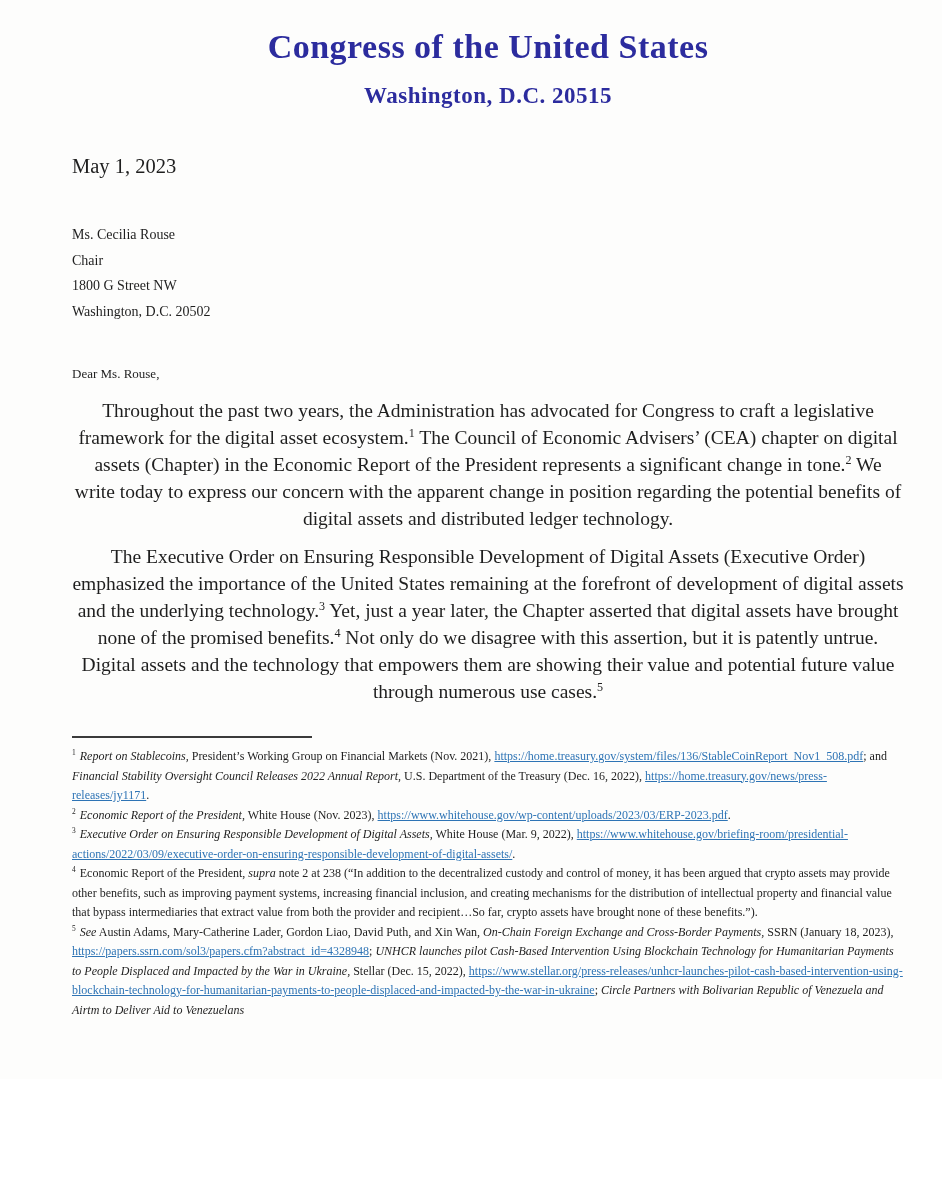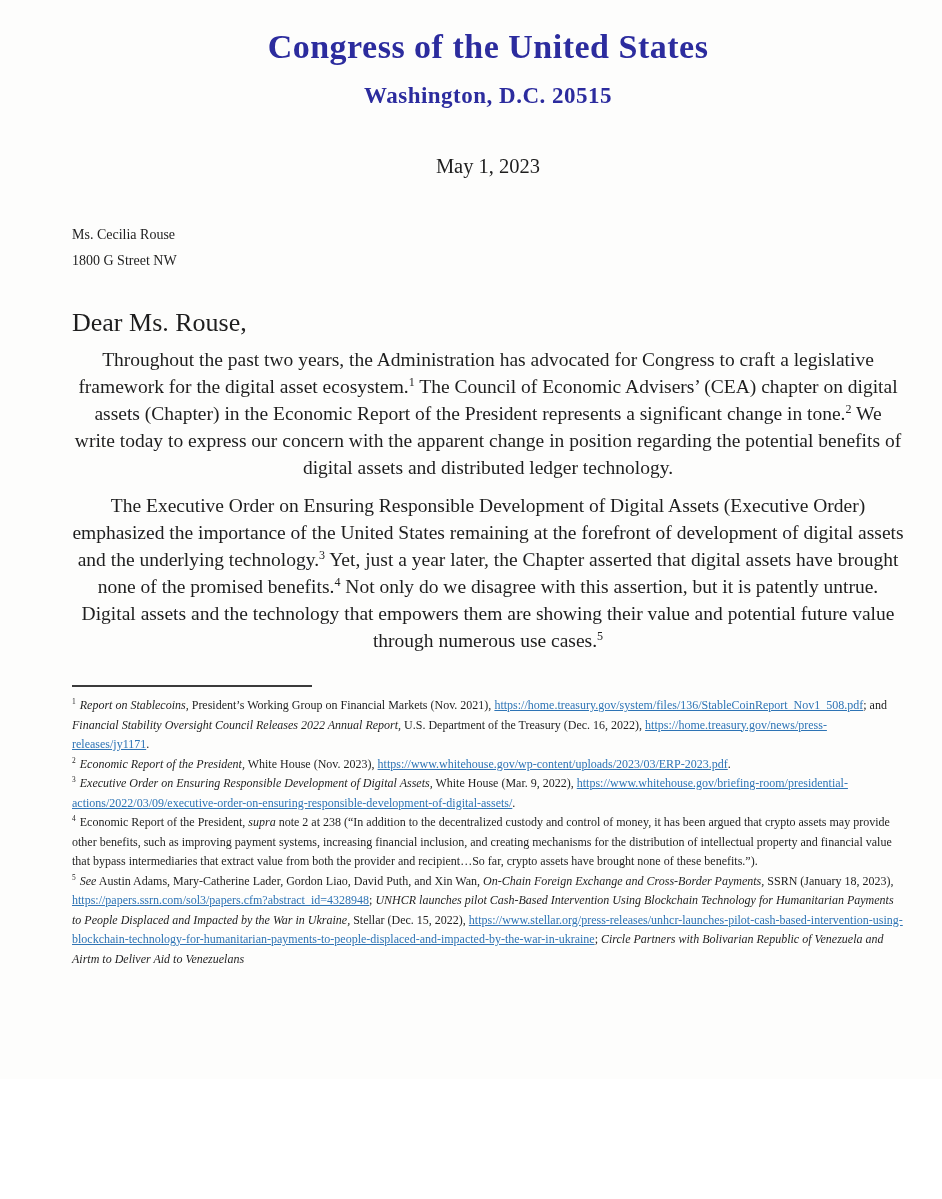--- a/index.html
+++ b/index.html
@@ -28,34 +28,33 @@
   .lh-sub {
     font-size: 23px;
     line-height: 27px;
     font-weight: 700;
     color: var(--accent-navy, #2c2c9e);
     margin-top: 16px;
     letter-spacing: 0.5px;
   }
 
   .date-line {
-    text-align: center;
     font-size: 20.5px;
     margin-top: 46px;
   }
 
   .recipient {
     margin-top: 44px;
     font-size: 14px;
     line-height: 25.5px;
   }
 
   .salutation {
     margin-top: 36px;
-    font-size: 26px;
+    font-size: 13px;
     line-height: 27px;
   }
 
   .body-para {
     margin: 10px 0 0 0;
     font-size: 19.5px;
     line-height: 27px;
     text-align: center;
   }
   .body-para + .body-para { margin-top: 11px; }
@@ -96,21 +95,23 @@
 
   <header class="letterhead">
     <div class="lh-title">Congress of the United States</div>
     <div class="lh-sub">Washington, D.C. 20515</div>
   </header>
 
   <div class="date-line">May 1, 2023</div>
 
   <div class="recipient">
     <div>Ms. Cecilia Rouse</div>
+    <div>Chair</div>
     <div>1800 G Street NW</div>
+    <div>Washington, D.C. 20502</div>
   </div>
 
   <div class="salutation">Dear Ms. Rouse,</div>
 
   <p class="body-para"><span>Throughout the past two years, the Administration has advocated for Congress to craft a legislative framework for the digital asset ecosystem.</span><sup>1</sup><span> The Council of Economic Advisers’ (CEA) chapter on digital assets (Chapter) in the Economic Report of the President represents a significant change in tone.</span><sup>2</sup><span> We write today to express our concern with the apparent change in position regarding the potential benefits of digital assets and distributed ledger technology.</span></p>
   <p class="body-para"><span>The Executive Order on Ensuring Responsible Development of Digital Assets (Executive Order) emphasized the importance of the United States remaining at the forefront of development of digital assets and the underlying technology.</span><sup>3</sup><span> Yet, just a year later, the Chapter asserted that digital assets have brought none of the promised benefits.</span><sup>4</sup><span> Not only do we disagree with this assertion, but it is patently untrue. Digital assets and the technology that empowers them are showing their value and potential future value through numerous use cases.</span><sup>5</sup></p>
 
   <div class="fn-sep"></div>
 
   <div class="footnotes">

